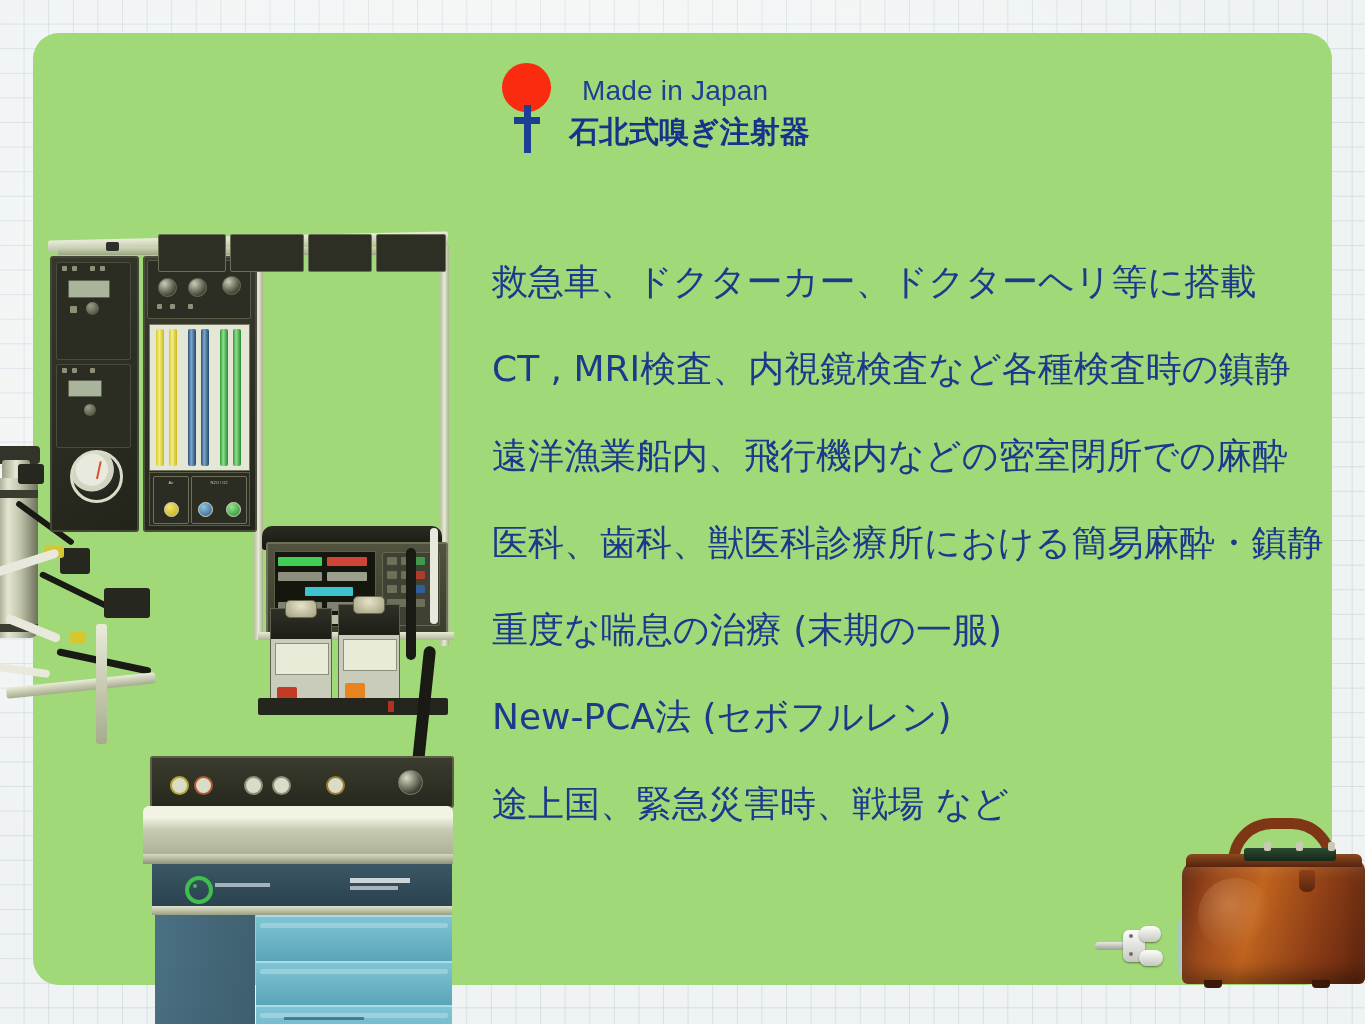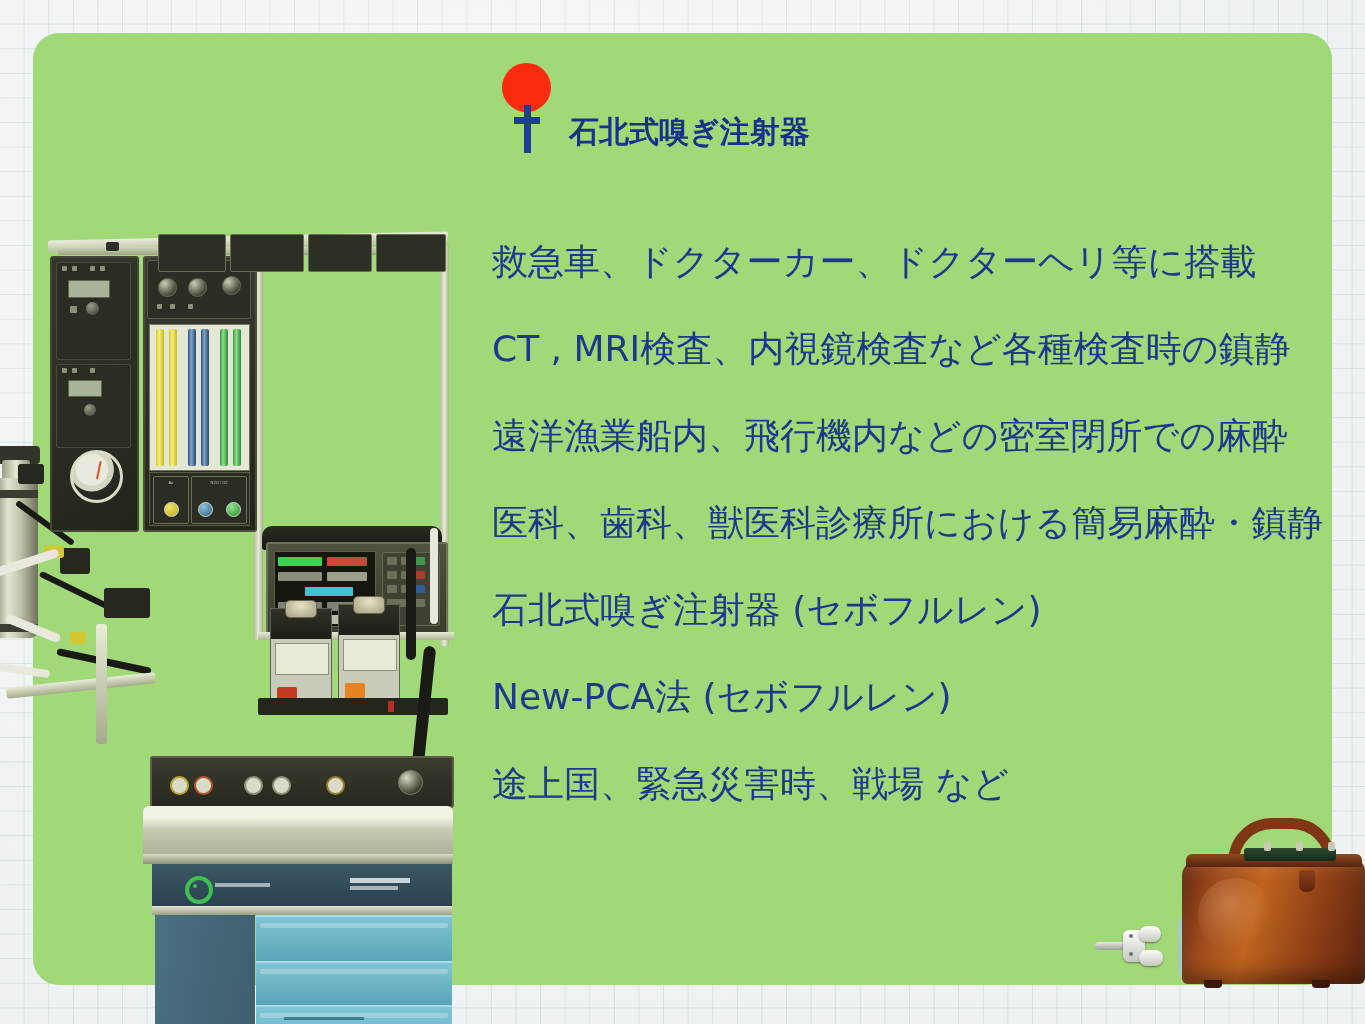--- a/index.html
+++ b/index.html
@@ -44,21 +44,21 @@
     position:absolute;left:112px;top:20px;
     font-size:28px;color:#1d3f94;letter-spacing:.2px;white-space:nowrap;
   }
   #product-name{
     position:absolute;left:99px;top:57px;
     font-size:30px;color:#17328a;font-weight:700;white-space:nowrap;
     font-family:"DejaVu Sans","Liberation Sans",sans-serif;
   }
 
   
-  #bullet-list{position:absolute;left:492px;top:244px;width:830px;}
+  #bullet-list{position:absolute;left:492px;top:264px;width:830px;}
   .bullet-line{
     font-size:36px;line-height:1;color:#1b3a8c;white-space:nowrap;
     margin-bottom:51px;
     font-family:"DejaVu Sans","Liberation Sans",sans-serif;
   }
   .bullet-line:last-child{margin-bottom:12px;}
 
   
   #machine-photo{position:absolute;left:0px;top:228px;width:460px;height:760px;}
 
@@ -374,29 +374,30 @@
   </div>
 
 </div>
 
 <div id="header">
   <div id="flag-circle"></div>
   <div id="cross-icon">
     <div class="v"></div>
     <div class="h"></div>
   </div>
+  <div id="made-in-japan">Made in Japan</div>
   <div id="product-name">石北式嗅ぎ注射器</div>
 </div>
 
 <div id="bullet-list">
   <div class="bullet-line">救急車、ドクターカー、ドクターヘリ等に搭載</div>
   <div class="bullet-line">CT , MRI検査、内視鏡検査など各種検査時の鎮静</div>
   <div class="bullet-line">遠洋漁業船内、飛行機内などの密室閉所での麻酔</div>
   <div class="bullet-line">医科、歯科、獣医科診療所における簡易麻酔・鎮静</div>
-  <div class="bullet-line">石北式嗅ぎ注射器 (セボフルレン)</div>
+  <div class="bullet-line">重度な喘息の治療 (末期の一服)</div>
   <div class="bullet-line">New-PCA法 (セボフルレン)</div>
   <div class="bullet-line">途上国、緊急災害時、戦場 など</div>
 </div>
 
 <div id="inhaler-device">
   <div class="inh-stem"></div>
   <div class="inh-part" style="left:28px;top:6px;width:22px;height:32px"></div>
   <div class="inh-part" style="left:44px;top:2px;width:22px;height:16px;border-radius:9px"></div>
   <div class="inh-part" style="left:44px;top:26px;width:24px;height:16px;border-radius:9px"></div>
   <div class="inh-dot" style="left:34px;top:10px"></div>

